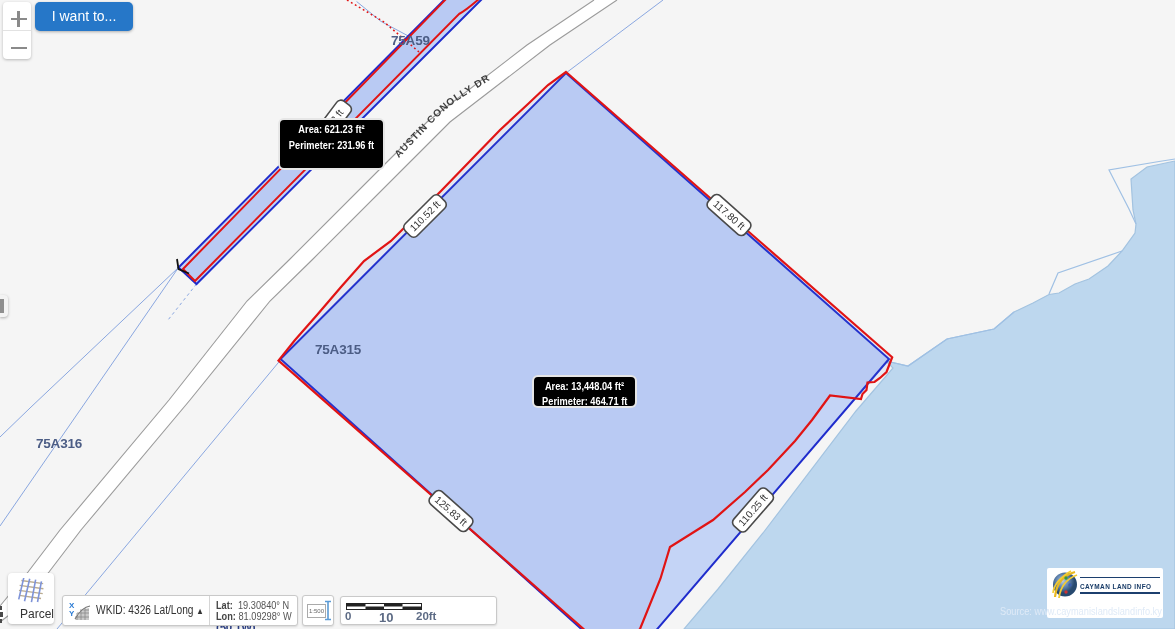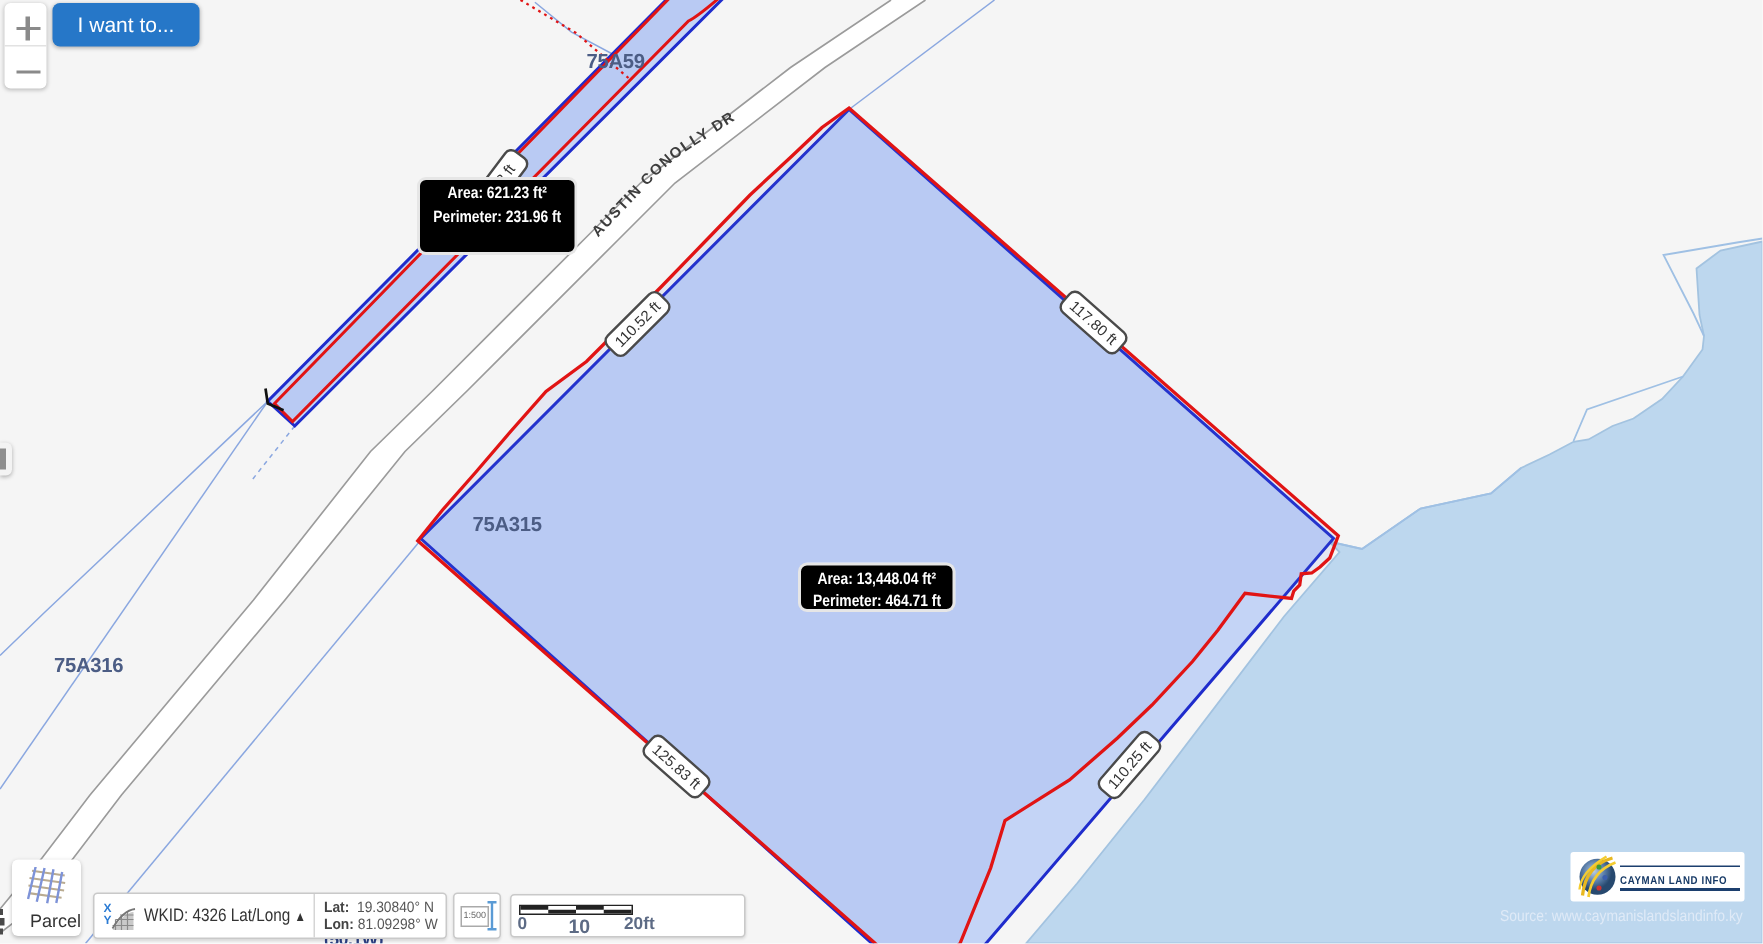--- a/index.html
+++ b/index.html
@@ -176,21 +176,21 @@
     <rect x="1" y="1" width="18.5" height="2.5" fill="#222"></rect>
     <rect x="38" y="1" width="18.5" height="2.5" fill="#222"></rect>
     <rect x="19.5" y="3.5" width="18.5" height="2.5" fill="#222"></rect>
     <rect x="56.5" y="3.5" width="18.5" height="2.5" fill="#222"></rect>
   </svg>
   <div class="abs" style="left:4px;top:13px;color:#5d6b85;font-size:11.5px;font-weight:bold;">0</div>
   <div class="abs" style="left:38px;top:13px;color:#5d6b85;font-size:13px;font-weight:bold;">10</div>
   <div class="abs" style="left:75px;top:13px;color:#5d6b85;font-size:11.5px;font-weight:bold;">20ft</div>
 </div>
 
-<div class="abs" style="left:1047px;top:568px;width:116px;height:33px;background:#fff;border-radius:2px;">
+<div class="abs" style="left:1047px;top:568px;width:116px;height:50px;background:#fff;border-radius:2px;">
   <svg class="abs" style="left:2px;top:1px;" width="32" height="31" viewBox="0 0 32 31">
     <defs>
       <radialGradient id="globe" cx="40%" cy="35%">
         <stop offset="0%" stop-color="#b9cde4"></stop>
         <stop offset="55%" stop-color="#5f82ad"></stop>
         <stop offset="100%" stop-color="#27496f"></stop>
       </radialGradient>
     </defs>
     <circle cx="16" cy="15.5" r="12" fill="url(#globe)"></circle>
     <path d="M26,3 Q8,8 6,28" stroke="#e8b820" stroke-width="2.2" fill="none"></path>

